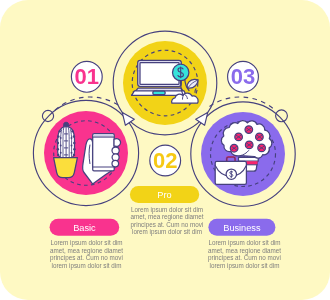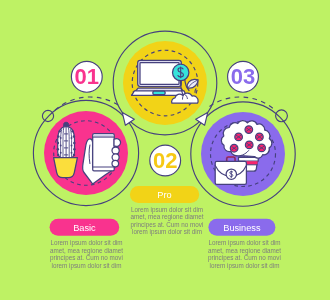--- a/index.html
+++ b/index.html
@@ -1,17 +1,17 @@
 <!DOCTYPE html>
 <html><head>
 <meta charset="utf-8">
 <style>
   html,body{margin:0;padding:0;}
   body{width:330px;height:300px;background:#ffffff;font-family:"Liberation Sans",sans-serif;overflow:hidden;}
-  #root{position:relative;width:330px;height:300px;background:#bef264;}
+  #root{position:relative;width:330px;height:300px;background:#fef9c3;border-radius:28px;}
   #canvas{position:absolute;left:0;top:0;}
   .num{font-family:"Liberation Sans",sans-serif;font-weight:bold;font-size:22px;text-anchor:middle;}
   .pill-label{font-family:"Liberation Sans",sans-serif;font-size:9.2px;fill:#ffffff;text-anchor:middle;}
   .body-txt{position:absolute;font-family:"Liberation Sans",sans-serif;font-size:6.3px;line-height:7.55px;color:#7E7E7E;}
 </style>
 </head>
 <body>
 
 <div id="root">
 <svg id="canvas" width="330" height="300" viewBox="0 0 330 300">

